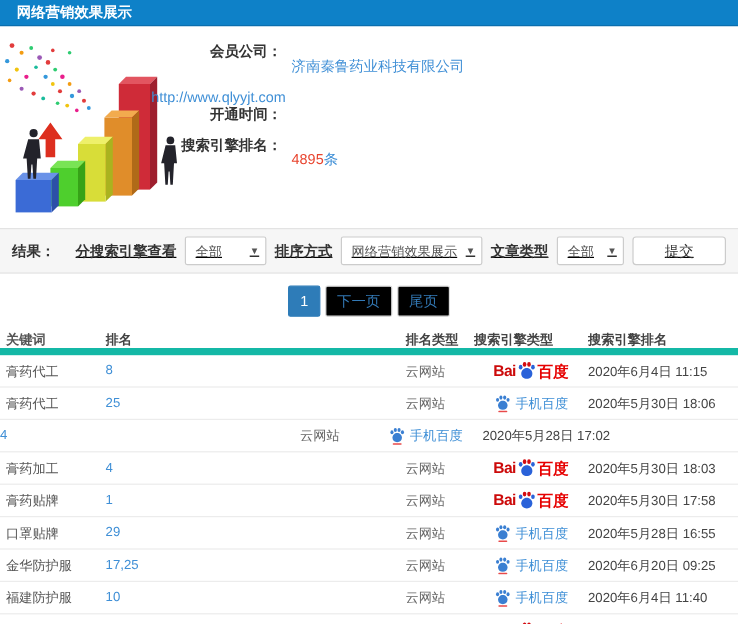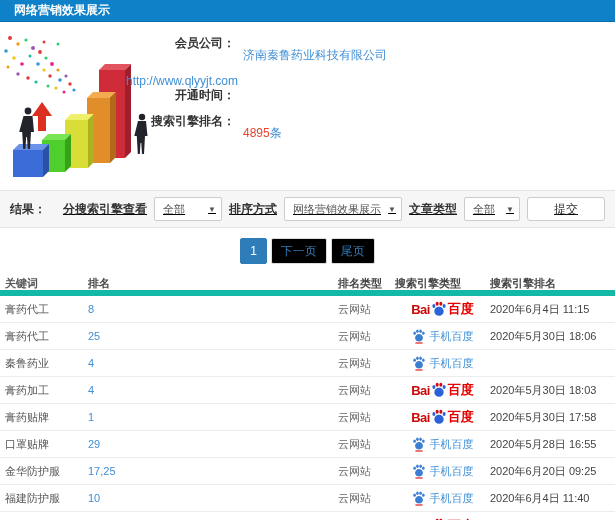--- a/index.html
+++ b/index.html
@@ -55,21 +55,21 @@
   .c1 { width:88px;  padding-left:5px; color:#555; }
   .c2 { width:250px; }
   .c3 { width:57px;  color:#666; }
   .c4 { width:95px;  display:flex; justify-content:center; align-items:center; }
   .c5 { width:125px; color:#444; }
   .thead .c2, .thead .c3, .thead .c5 { color:#444; }
   .thead .c4 { justify-content:flex-start; }
   .rank-link { color:#3f8fd6; cursor:pointer; }
 
   
-  .bd-logo { display:flex; align-items:center; height:16px; }
+  .bd-logo { display:flex; height:16px; }
   .bd-bai { font-size:13px; font-weight:bold; color:#cc0a0a; letter-spacing:-0.5px; }
   .bd-cn  { font-size:13px; font-weight:bold; color:#e60000; }
   .bd-logo svg { margin:0 1px; }
   .mb-logo { display:flex; align-items:center; gap:4px; }
   .mb-label { font-size:11px; color:#3f8fd6; }
   .partial-row { display:flex; height:27px; align-items:center; }
   .partial-row .c4 { display:flex; justify-content:center; }
 </style>
 </head>
 <body>
@@ -254,31 +254,31 @@
         <svg width="14" height="15">
             <use href="#paw-mobile"></use>
           </svg>
         <span class="mb-label">手机百度</span>
       </span>
     </div>
     <div class="c c5">2020年5月30日 18:06</div>
   </div>
 
   <div class="trow">
-    <div class="c c1">秦鲁药业</div>
     <div class="c c2"><span class="rank-link">4</span></div>
     <div class="c c3">云网站</div>
     <div class="c c4">
       <span class="mb-logo">
         <svg width="14" height="15">
             <use href="#paw-mobile"></use>
           </svg>
         <span class="mb-label">手机百度</span>
       </span>
     </div>
+    <div class="c c5">2020年5月28日 17:02</div>
   </div>
 
   <div class="trow">
     <div class="c c1">膏药加工</div>
     <div class="c c2"><span class="rank-link">4</span></div>
     <div class="c c3">云网站</div>
     <div class="c c4">
       <span class="bd-logo">
         <span class="bd-bai">Bai</span>
         <svg width="16" height="16">

